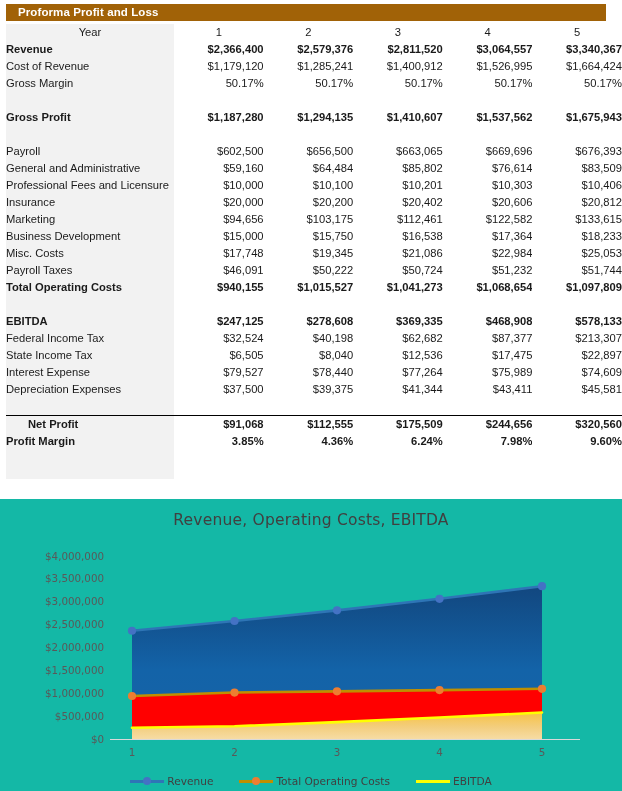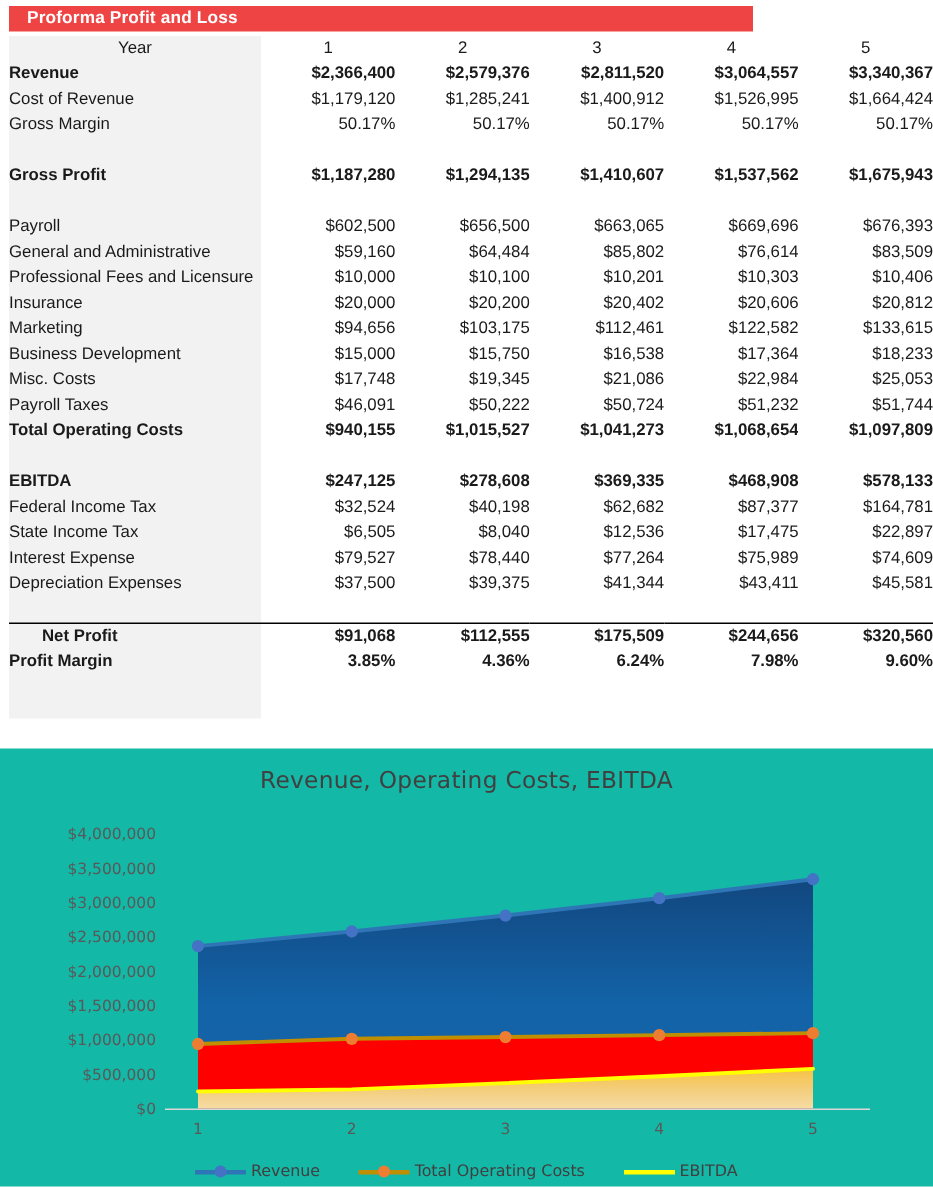--- a/index.html
+++ b/index.html
@@ -31,23 +31,23 @@
     top: 24px;
     width: 168px;
     height: 455px;
     background: #f2f2f2;
   }
 
   .title-bar {
     position: absolute;
     left: 6px;
     top: 4px;
-    width: 496px;
+    width: 600px;
     height: 17px;
-    background: #ef4444;
+    background: #a16207;
     text-align: right;
   }
   .title-bar-text {
     position: absolute;
     left: 12px;
     top: 2px;
     font-size: 11.5px;
     font-weight: bold;
     color: #ffffff;
     letter-spacing: 0.1px;
@@ -341,21 +341,21 @@
           <td class="val">$369,335</td>
           <td class="val">$468,908</td>
           <td class="val">$578,133</td>
         </tr>
         <tr>
           <td class="lbl">Federal Income Tax</td>
           <td class="val">$32,524</td>
           <td class="val">$40,198</td>
           <td class="val">$62,682</td>
           <td class="val">$87,377</td>
-          <td class="val">$164,781</td>
+          <td class="val">$213,307</td>
         </tr>
         <tr>
           <td class="lbl">State Income Tax</td>
           <td class="val">$6,505</td>
           <td class="val">$8,040</td>
           <td class="val">$12,536</td>
           <td class="val">$17,475</td>
           <td class="val">$22,897</td>
         </tr>
         <tr>

